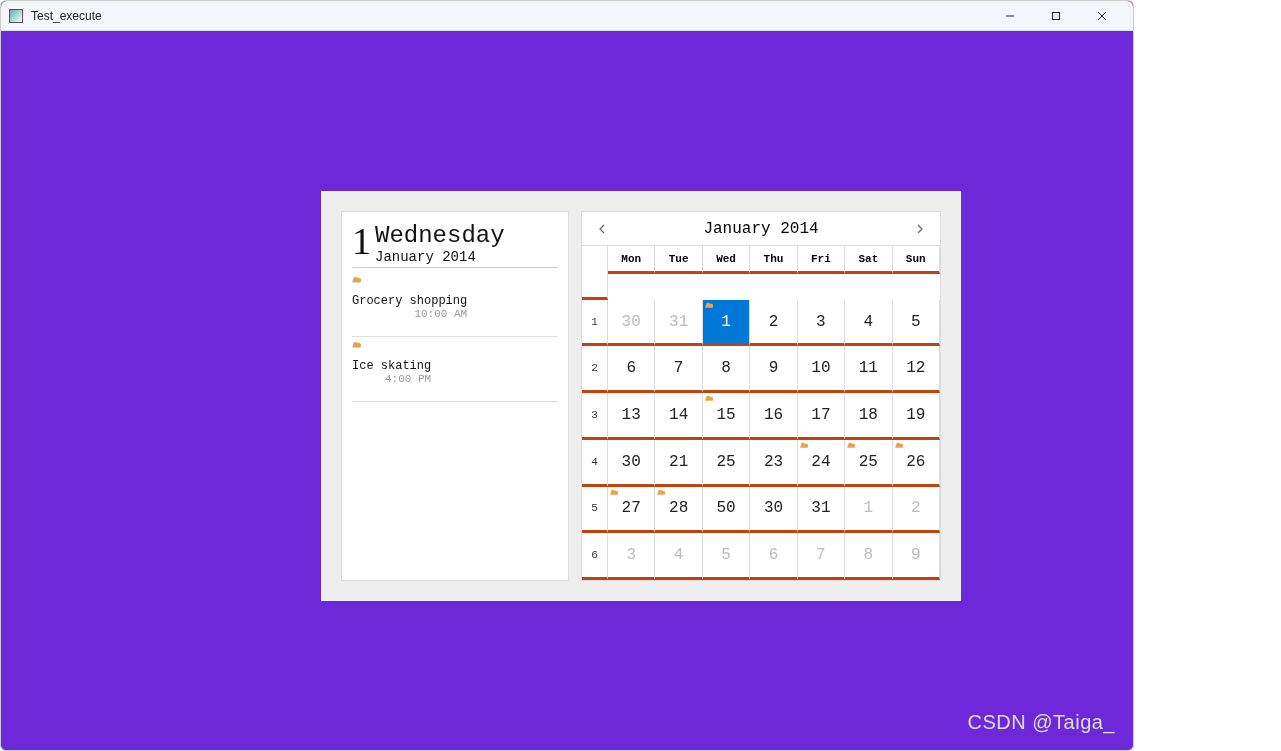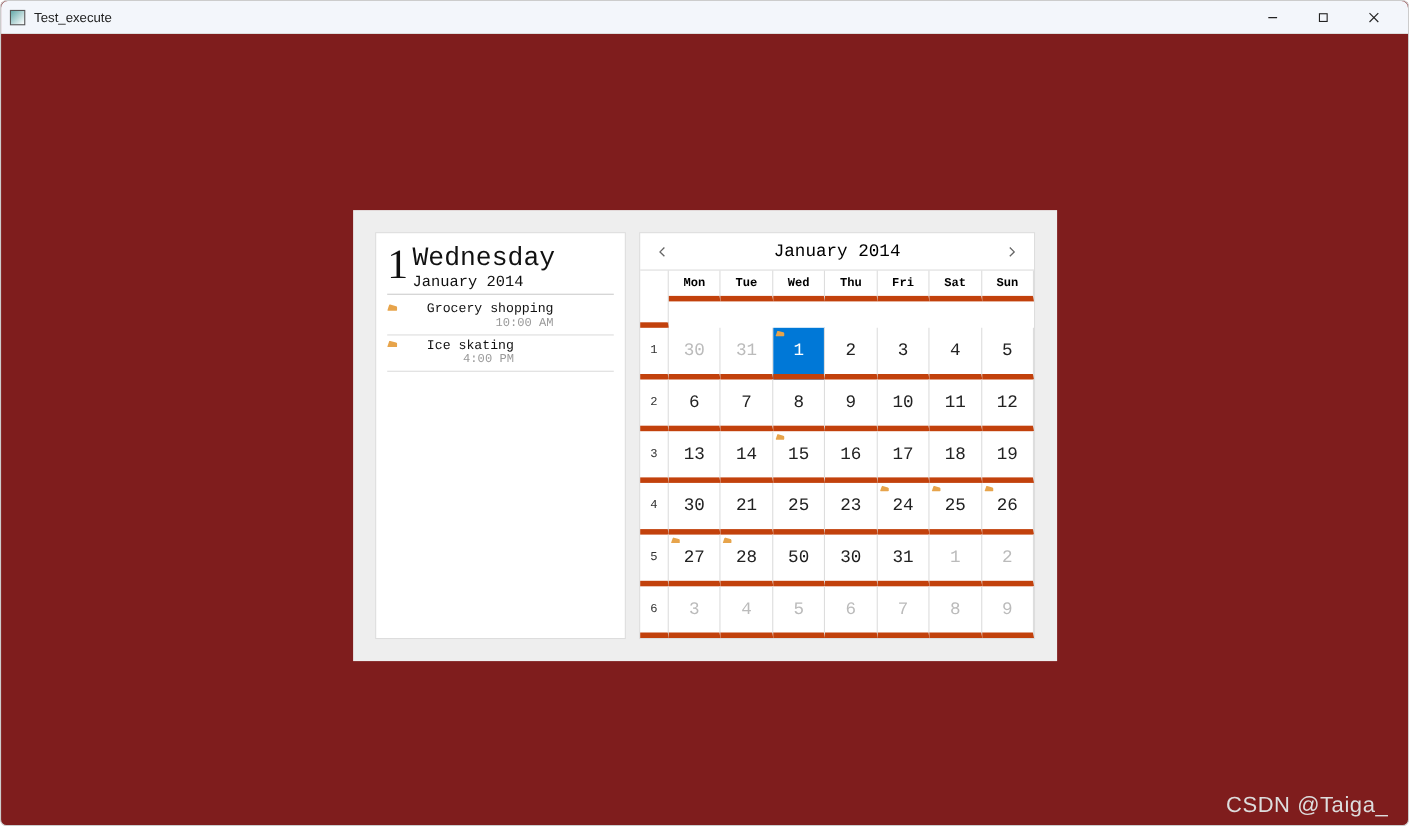--- a/index.html
+++ b/index.html
@@ -2,25 +2,25 @@
 <html><head>
 <meta charset="utf-8">
 <style>
 * { box-sizing: border-box; margin: 0; padding: 0; }
 body {
   font-family: "Courier New", monospace;
   background: #fff;
   overflow: hidden;
 }
 .window {
-  width: 1281px;
+  width: 1134px;
   height: 751px;
   border: 1px solid #ccc;
   border-radius: 6px;
-  background: #7f1d1d;
+  background: #6d28d9;
   position: relative;
 }
 .titlebar {
   height: 30px;
   background: #f3f6fb;
   border-bottom: 1px solid #ddd;
   display: flex;
   align-items: center;
   padding: 0 8px;
   border-radius: 6px 6px 0 0;
@@ -86,24 +86,25 @@
 }
 .day-meta .monthyear {
   font-family: "Courier New", monospace;
   font-size: 14px;
   color: #111;
 }
 .event-list { margin-top: 4px; }
 .event-item {
   display: flex;
   align-items: flex-start;
-  gap: 24px;
+  gap: 6px;
   border-bottom: 1px solid #ddd;
-  padding: 2px 0 4px 0;
+  padding: 2px 0 16px 0;
   font-size: 12px;
+  flex-direction: column;
 }
 .event-icon {
   width: 12px; height: 12px;
   margin-top: 2px;
   flex-shrink: 0;
 }
 .event-icon::before {
   content: "";
   display: block;
   width: 9px; height: 9px;
@@ -140,21 +141,21 @@
 .cal-nav.next { right: 10px; }
 .cal-nav svg { width: 10px; height: 10px; }
 
 .cal-grid {
   display: grid;
   grid-template-columns: 26px repeat(7, 1fr);
   flex: 1;
 }
 .cal-corner, .cal-dow, .cal-wk, .cal-cell {
   border-right: 1px solid #ddd;
-  border-bottom: 5px solid #c2410c;
+  border-bottom: 3px solid #c2410c;
   display: flex;
   align-items: center;
   justify-content: center;
   font-size: 11px;
   position: relative;
 }
 .cal-dow { font-weight: bold; height: 28px; }
 .cal-wk { font-size: 11px; color: #333; }
 .cal-cell { font-size: 16px; color: #222; cursor: pointer; }
 .cal-cell.other { color: #bbb; }
@@ -171,21 +172,21 @@
   content: "";
   display: block;
   width: 8px; height: 8px;
   background: #e7a44b;
   transform: rotate(45deg);
   clip-path: polygon(0 40%, 70% 0, 100% 30%, 30% 100%);
 }
 
 .watermark {
   position: absolute;
-  right: 18px; bottom: 6px;
+  right: 18px; bottom: 16px;
   font-family: "Segoe UI", sans-serif;
   font-size: 20px;
   color: #ddd;
   letter-spacing: 0.5px;
 }
 </style>
 </head>
 <body>
 
 <div class="window">

